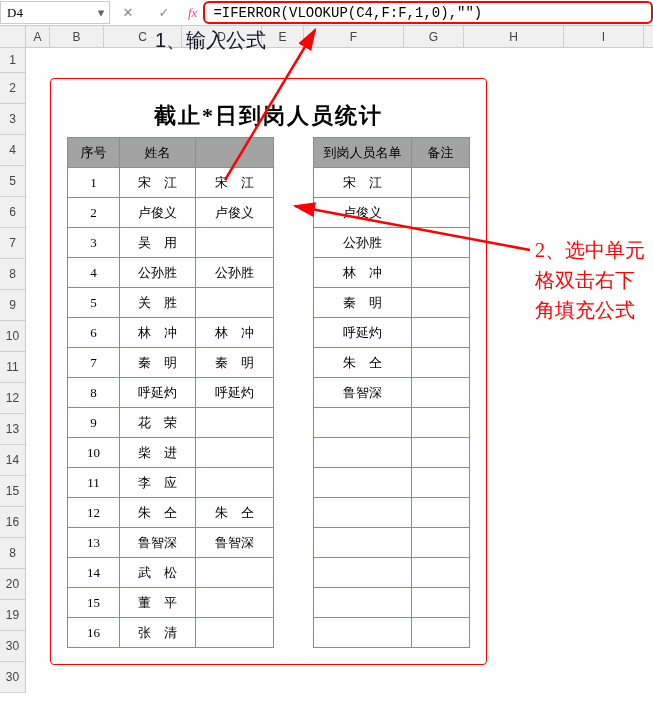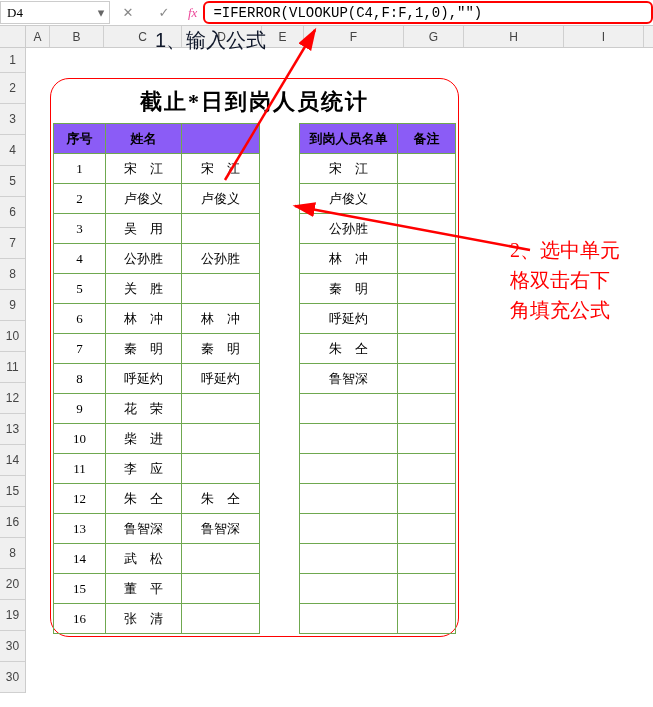--- a/index.html
+++ b/index.html
@@ -93,22 +93,22 @@
     .sheet {
       position: relative;
       flex: 1;
     }
     
     .outer-table {
       position: absolute;
       left: 24px;
       top: 30px;
       border: 1px solid red;
-      border-radius: 19px;
-      padding: 2px;
+      border-radius: 4px;
+      padding: 16px;
     }
     .main-title {
       text-align: center;
       font-size: 22px;
       font-weight: bold;
       font-family: "SimSun", "宋体", serif;
       padding: 6px 0 6px 0;
       letter-spacing: 2px;
     }
     table.data {
@@ -116,42 +116,42 @@
     }
     table.data th, table.data td {
       border: 1px solid #6fa84f;
       height: 30px;
       text-align: center;
       font-size: 13px;
       padding: 0 4px;
       font-family: "SimSun", "宋体", serif;
     }
     table.data th {
-      background: #8b5cf6;
-      font-weight: bold;
+      background: #a3a3a3;
+      font-weight: normal;
     }
     table.data td.blank-col {
       background: #fff;
       border-top: none;
       border-bottom: none;
     }
     
     .anno1 {
       position: absolute;
       left: 155px;
       top: 27px;
       color: #0f172a;
       font-size: 20px;
       font-family: Liberation Sans, sans-serif;
       z-index: 50;
       text-align: center;
     }
     .anno2 {
       position: absolute;
-      left: 510px;
+      left: 535px;
       top: 235px;
       color: red;
       font-size: 20px;
       font-family: "SimSun", "宋体", serif;
       line-height: 30px;
       z-index: 50;
       width: 110px;
     }
     svg.arrows {
       position: absolute;

